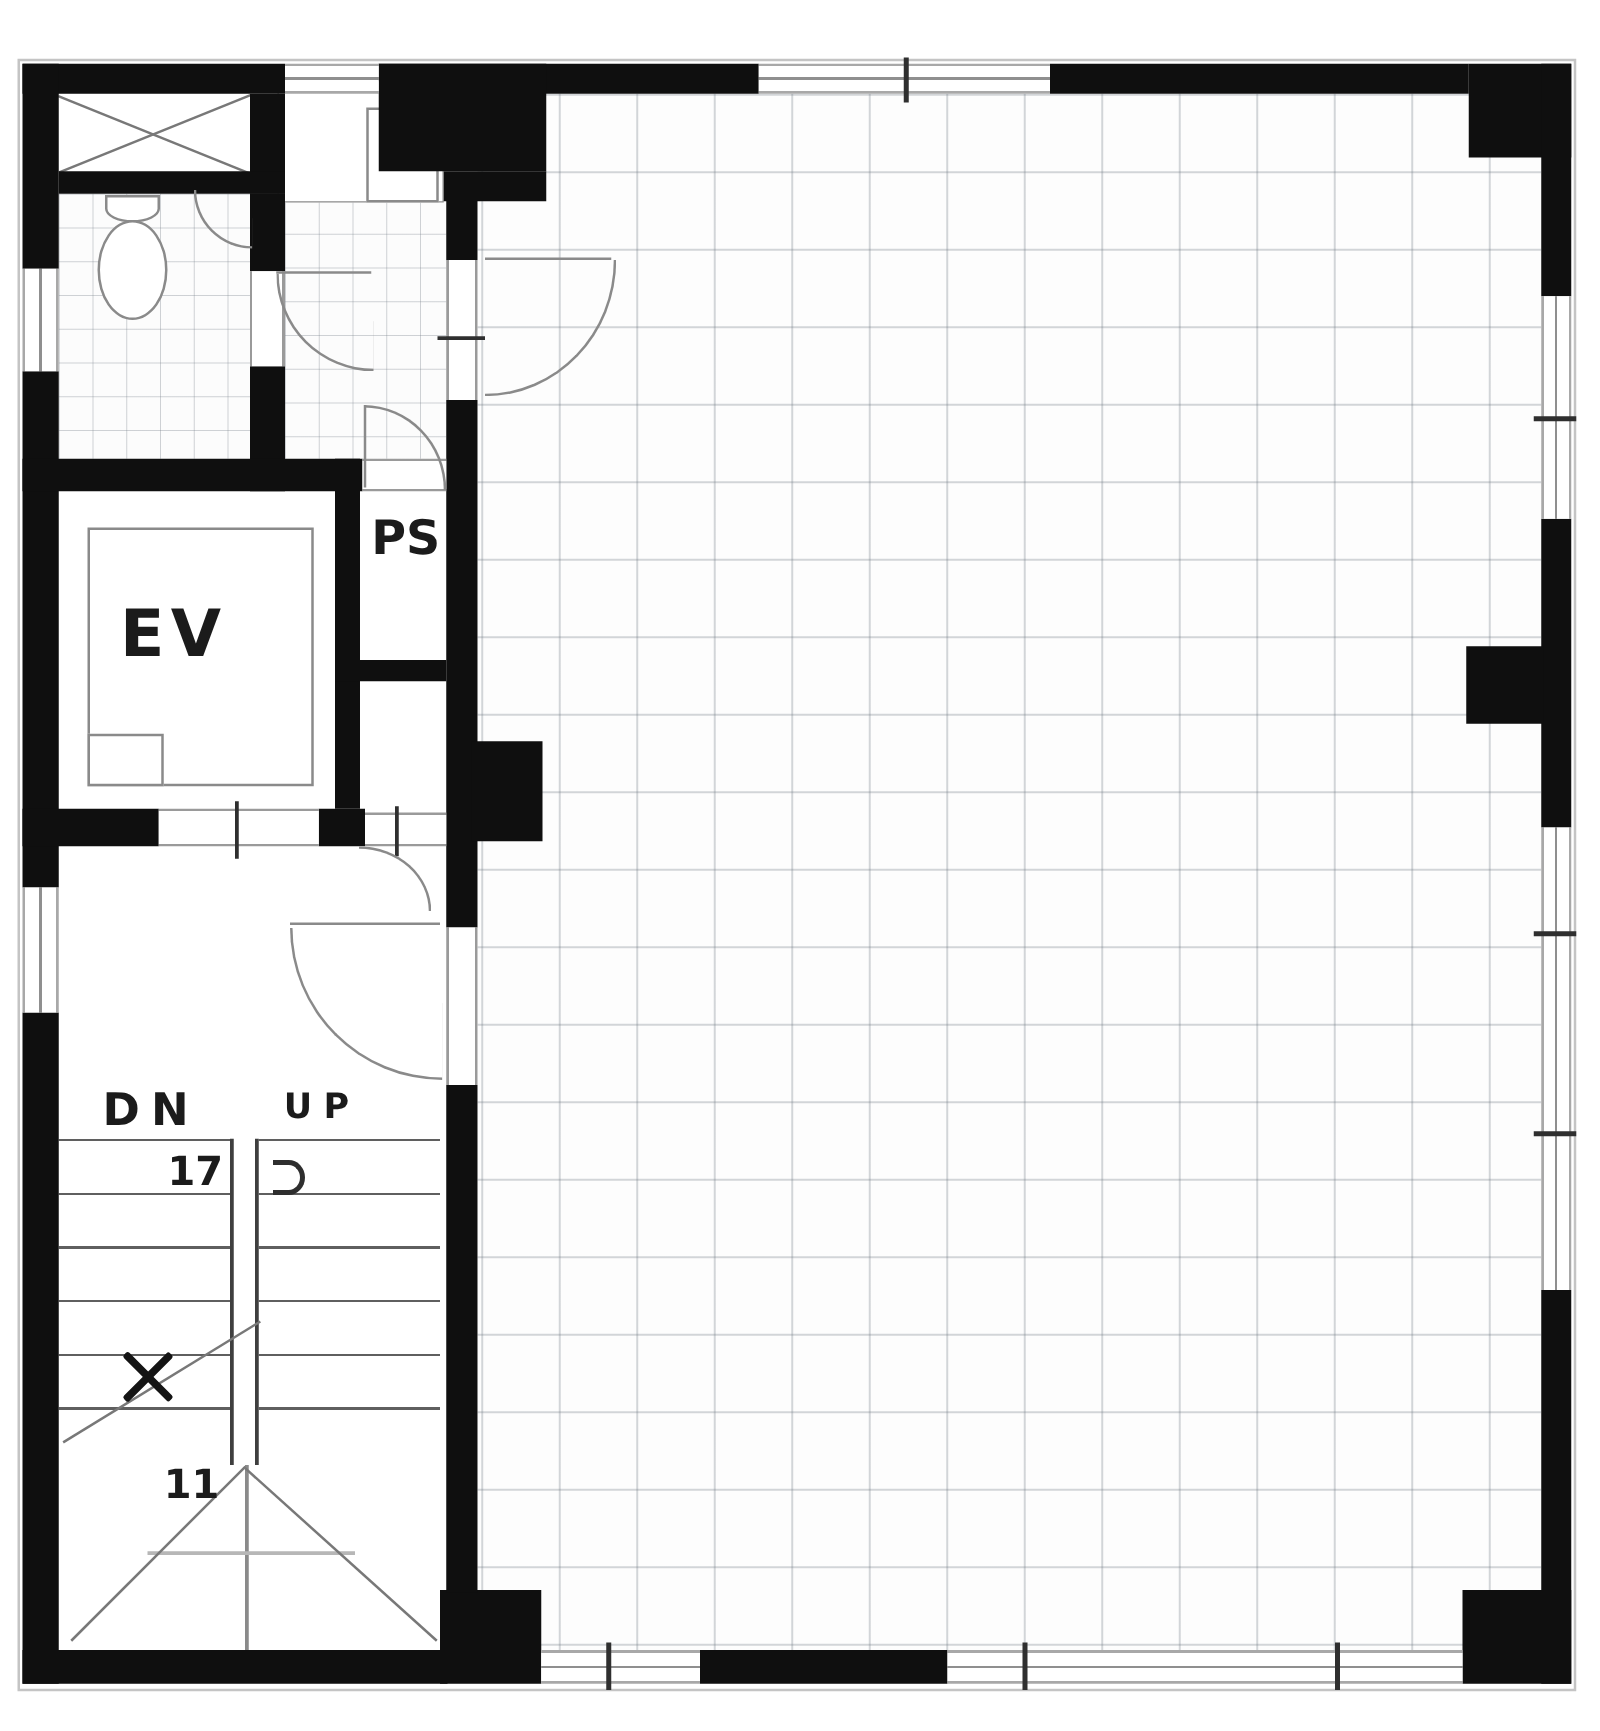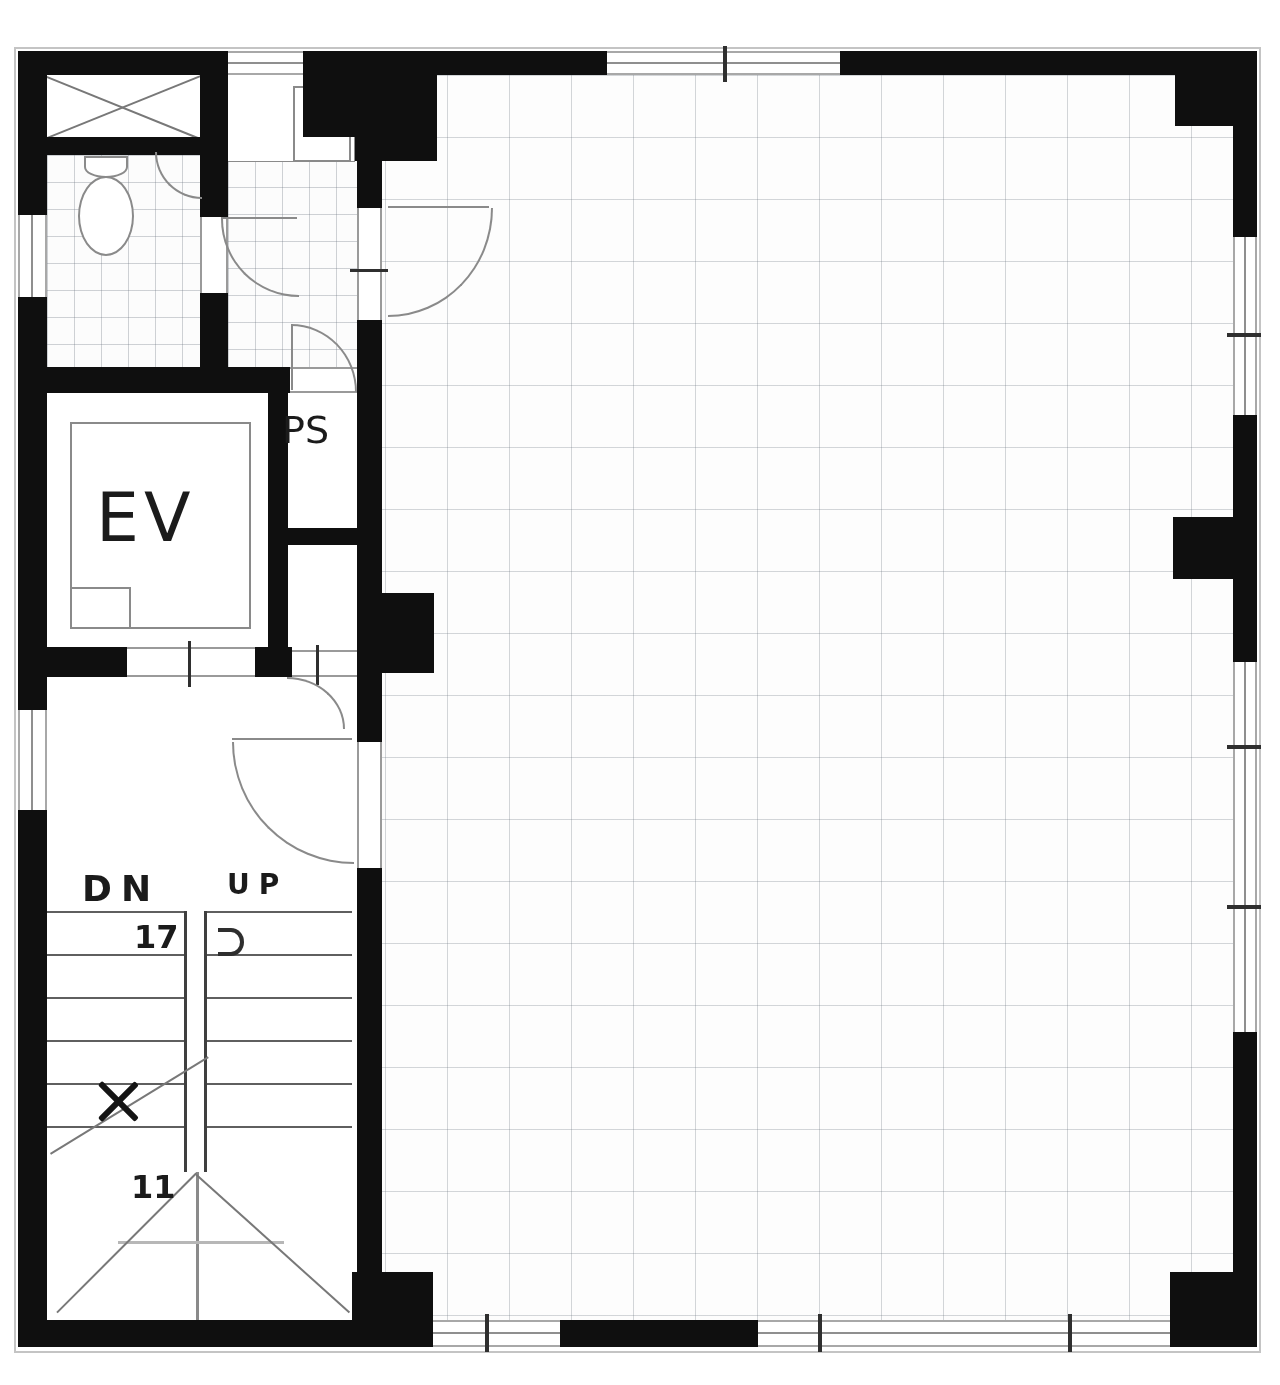--- a/index.html
+++ b/index.html
@@ -158,20 +158,20 @@
   <div class="abs arc tr" style="left:221px;top:219px;width:76px;height:76px"></div>
   <div class="abs leaf" style="left:221px;top:217px;width:76px;height:2px"></div>
 
   <div class="abs arc tr" style="left:155px;top:152px;width:45px;height:45px"></div>
 
   <div class="abs arc bl" style="left:291px;top:324px;width:64px;height:66px"></div>
   <div class="abs leaf" style="left:291px;top:324px;width:2px;height:66px"></div>
 
   <div class="abs arc bl" style="left:287px;top:677px;width:56px;height:50px"></div>
 
-  <div class="abs lbl" style="left:96px;top:478px;font-size:68px;letter-spacing:5px;font-weight:400">EV</div>
-  <div class="abs lbl" style="left:282px;top:408px;font-size:38px;font-weight:400">PS</div>
+  <div class="abs lbl" style="left:96px;top:478px;font-size:52px;letter-spacing:5px;font-weight:700">EV</div>
+  <div class="abs lbl" style="left:297px;top:408px;font-size:38px;font-weight:700">PS</div>
   <div class="abs lbl" style="left:82px;top:868px;font-size:36px;letter-spacing:9px">DN</div>
   <div class="abs lbl" style="left:227px;top:868px;font-size:28px;letter-spacing:9px">UP</div>
   <div class="abs lbl" style="left:134px;top:918px;font-size:32px">17</div>
   <div class="abs lbl" style="left:131px;top:1168px;font-size:32px">11</div>
 
 </div>
 
 </body></html>

